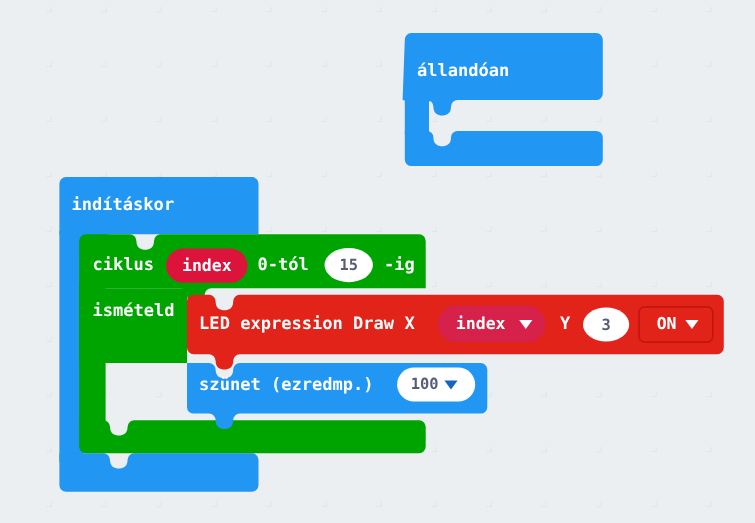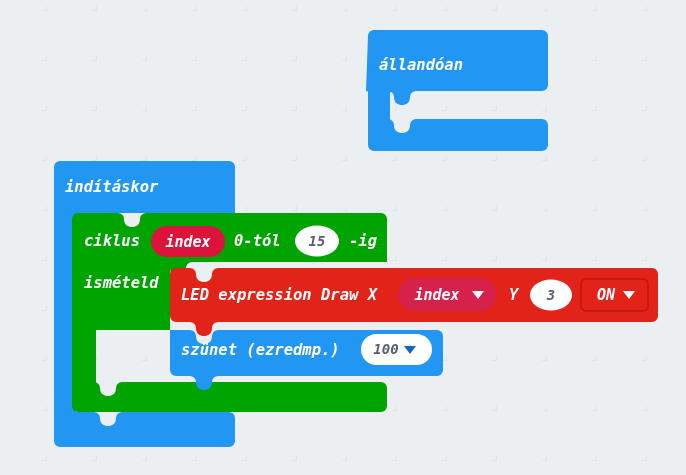--- a/index.html
+++ b/index.html
@@ -10,21 +10,20 @@
   }
   body {
     font-family: "DejaVu Sans Mono", "Liberation Mono", monospace;
   }
   #workspace {
     position: relative;
     width: 686px;
     height: 475px;
     overflow: hidden;
     background-color: #eceff1;
-    font-style: italic;
   }
   #grid-layer, #blocks-layer {
     position: absolute;
     left: 0;
     top: 0;
     width: 686px;
     height: 475px;
   }
   #grid-layer { z-index: 0; }
   #blocks-layer { z-index: 1; }

